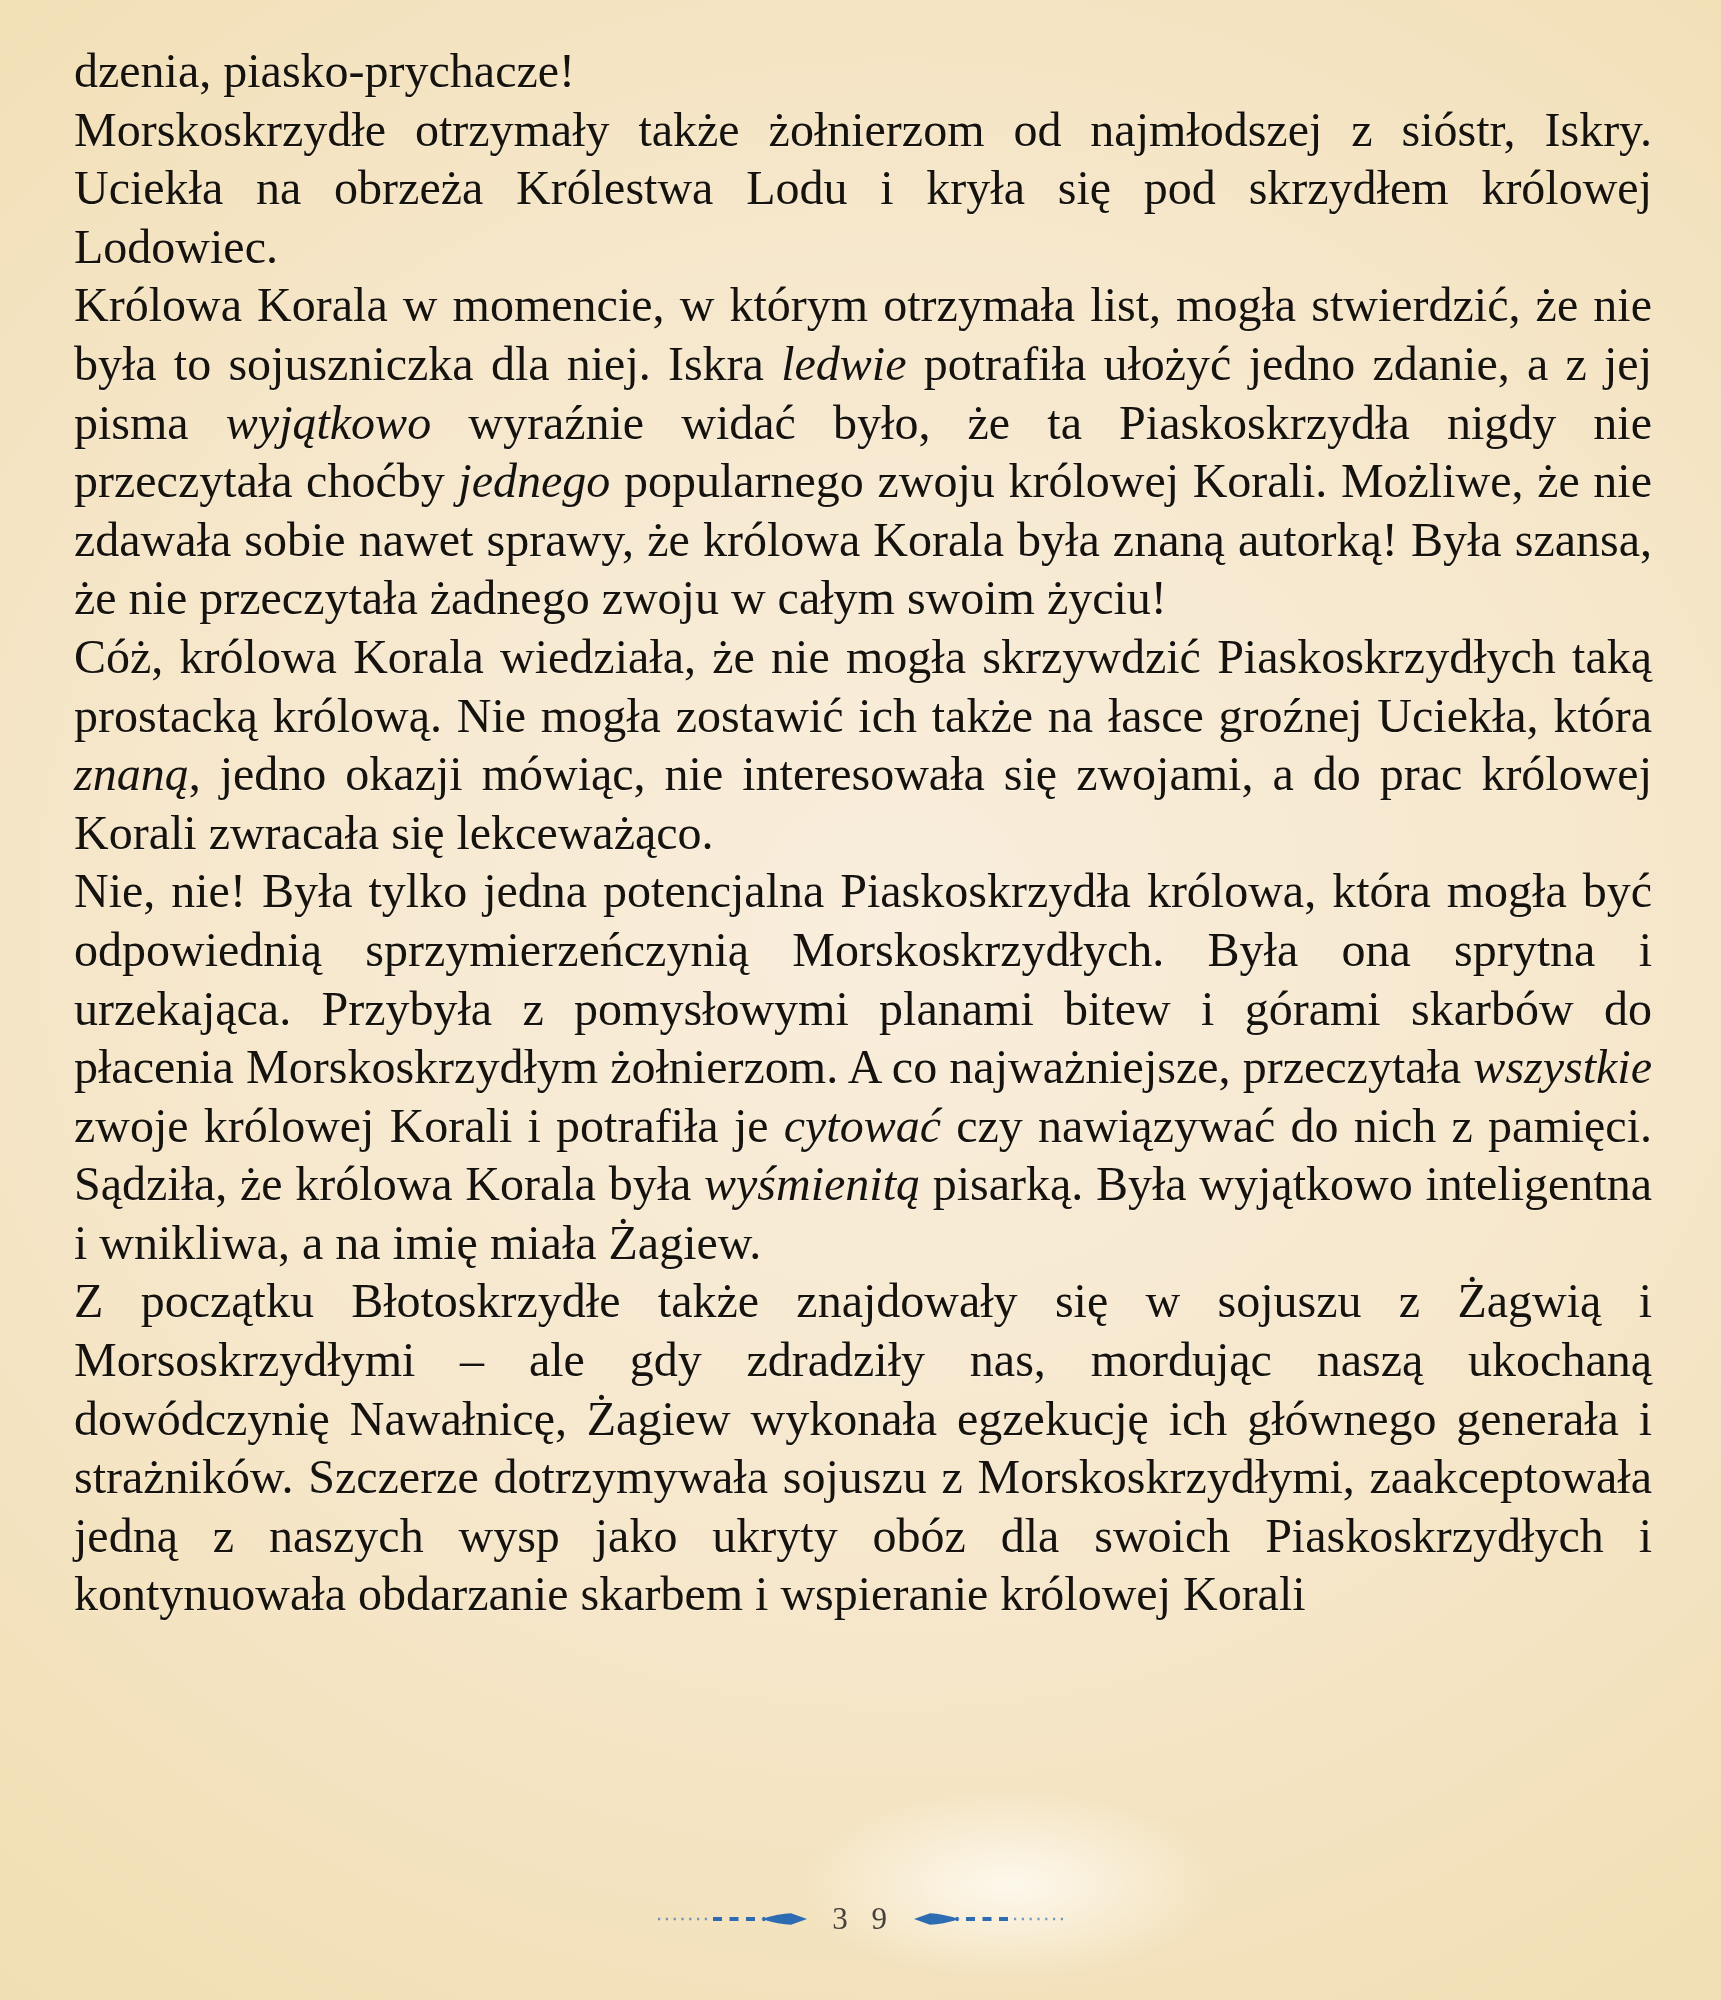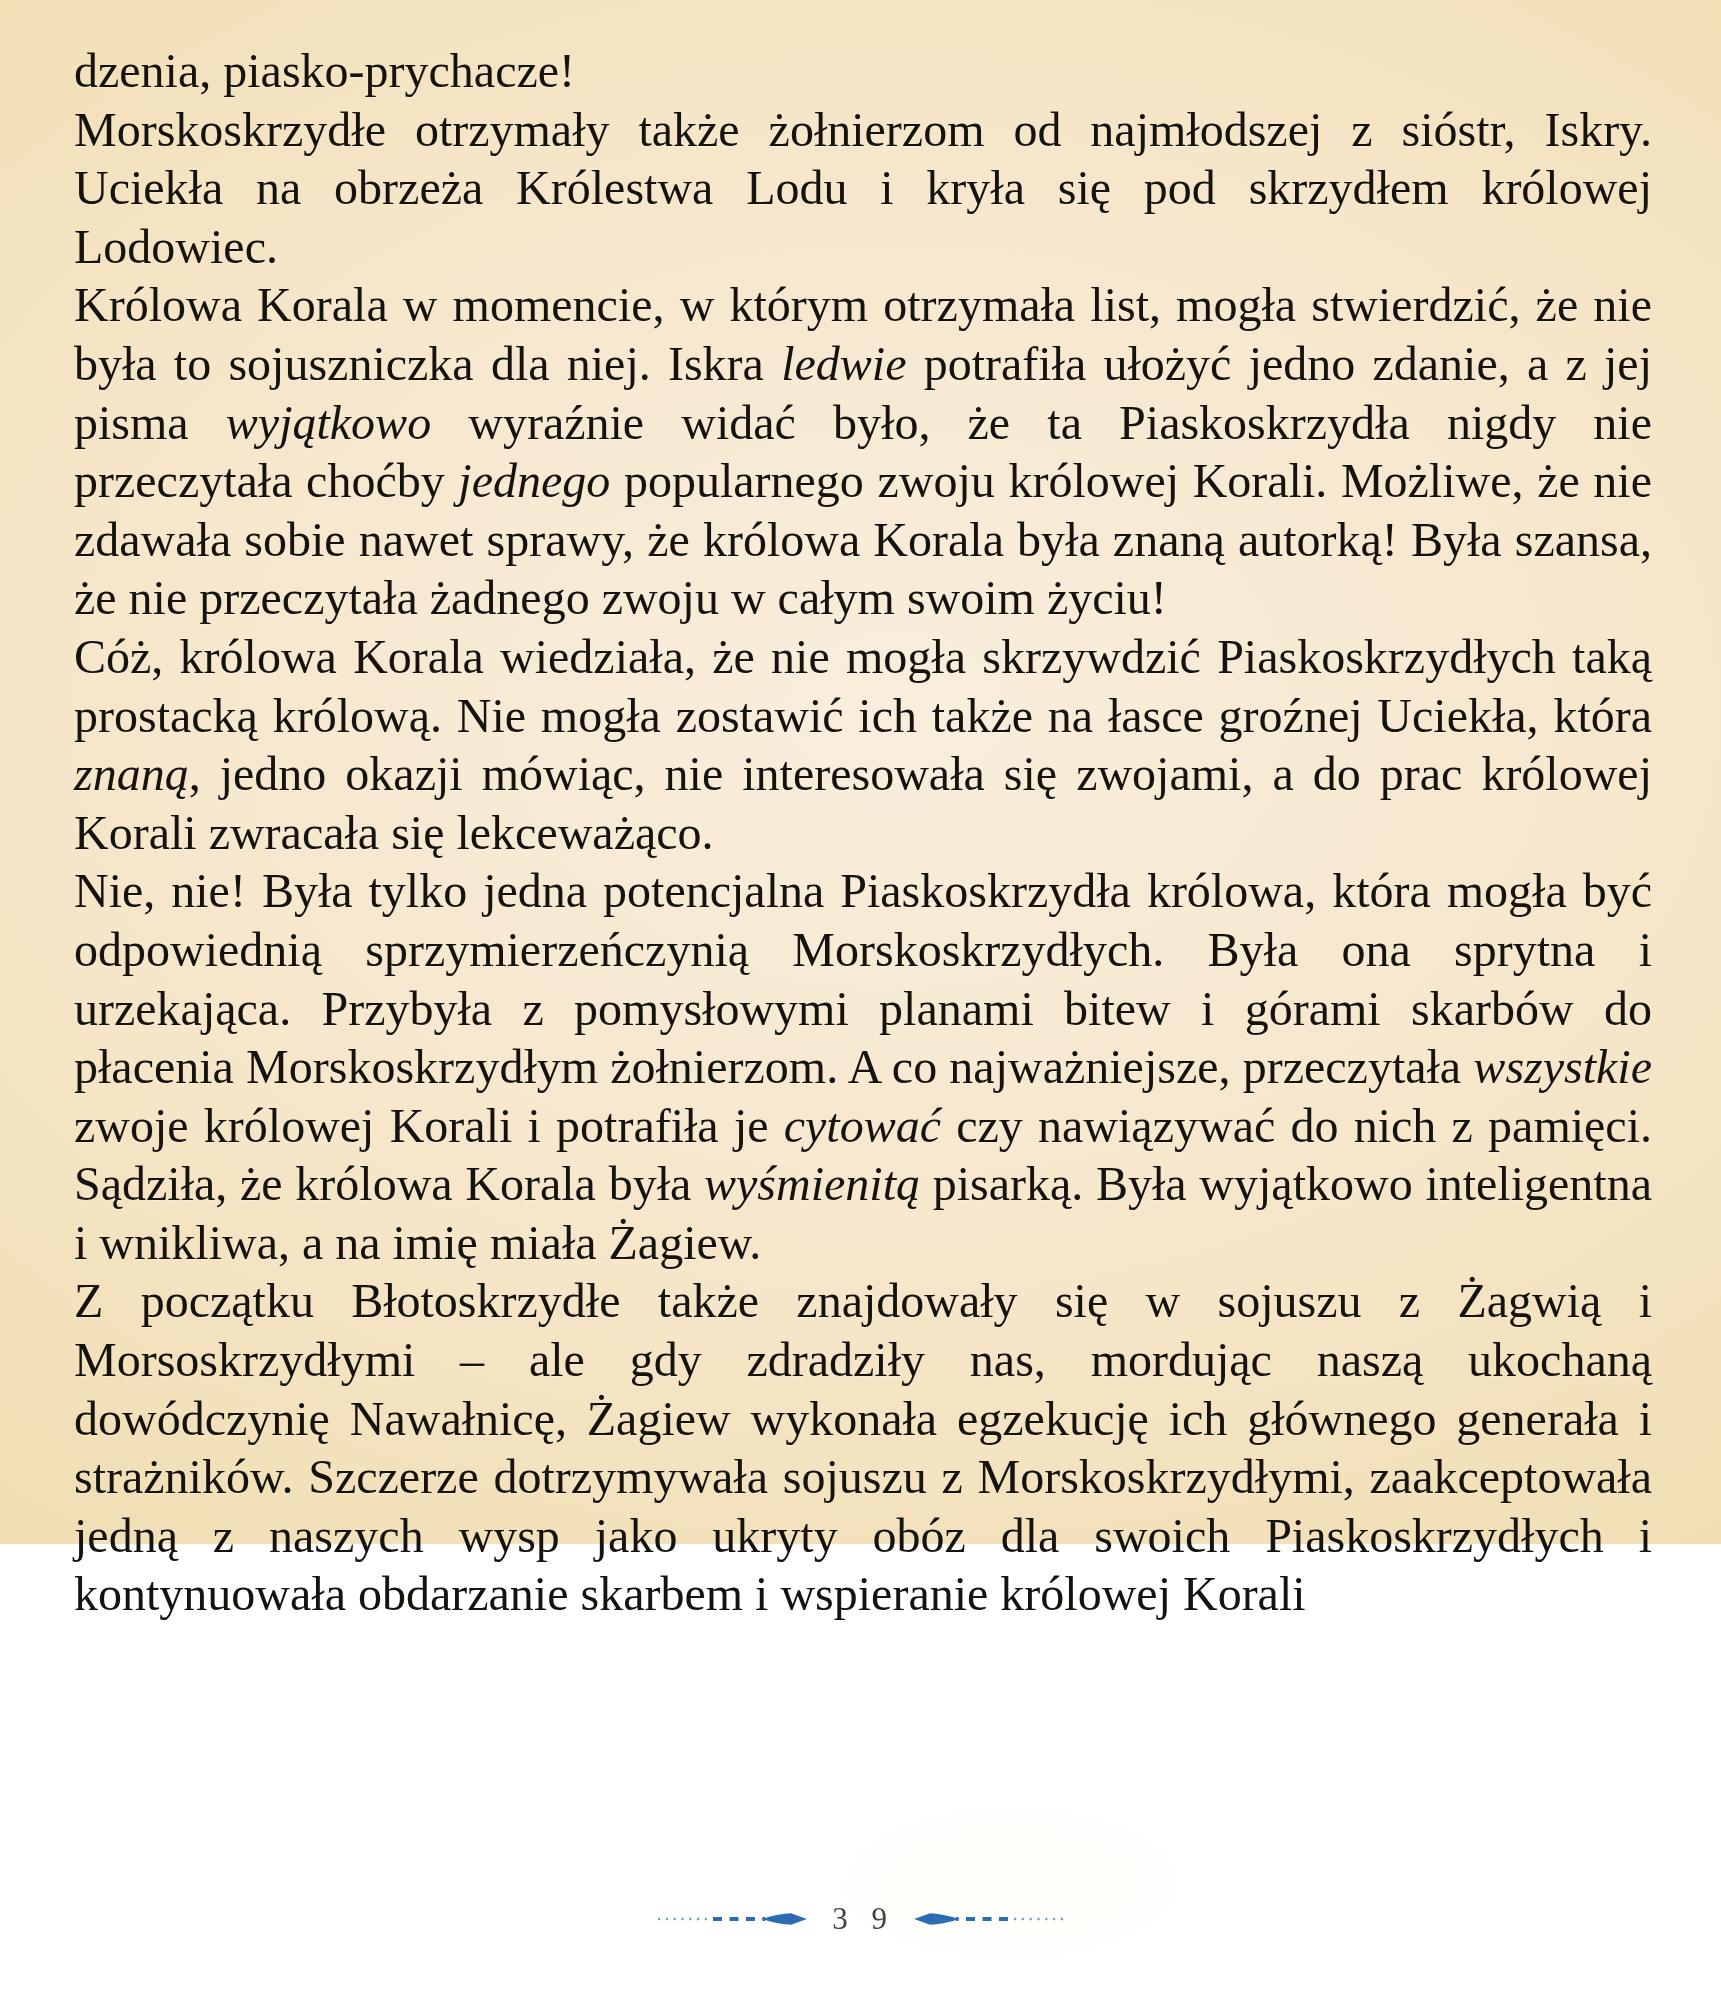--- a/index.html
+++ b/index.html
@@ -1,19 +1,19 @@
 <!DOCTYPE html>
 <html lang="pl" style="--ornament: #2d6cb3;"><head>
 <meta charset="utf-8">
 <style>
   html,body{margin:0;padding:0;}
   body{width:1721px;height:2000px;overflow:hidden;}
   .page{
     position:relative;
-    width:1721px;height:1544px;
+    width:1721px;height:2000px;
     background:
       radial-gradient(95% 75% at 52% 46%, #f9eedd 0%, #f6e7cb 48%, #f2e0b8 78%, #efdcb2 100%);
     font-family:"Liberation Serif","DejaVu Serif",serif;
   }
   .text-block{
     position:absolute;
     left:74px;top:42px;
     width:1578px;
     color:#16130f;
     font-size:48px;

